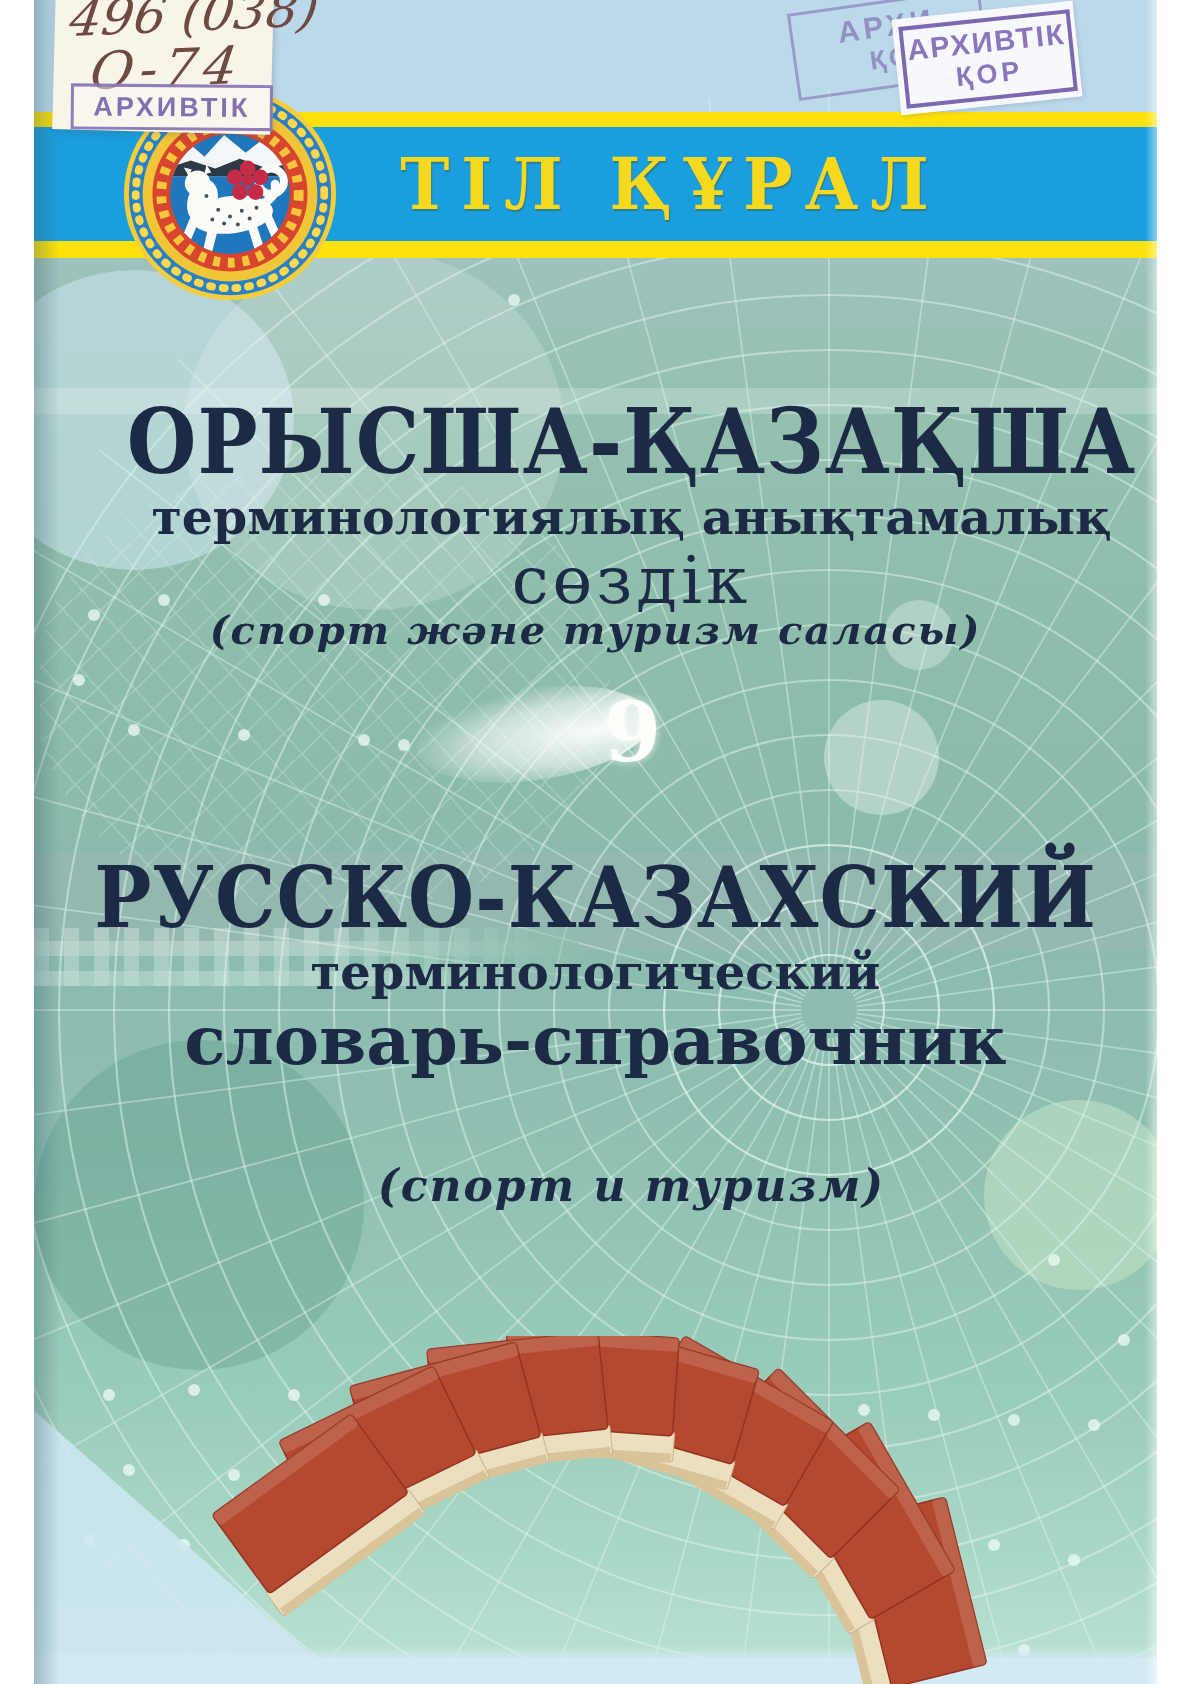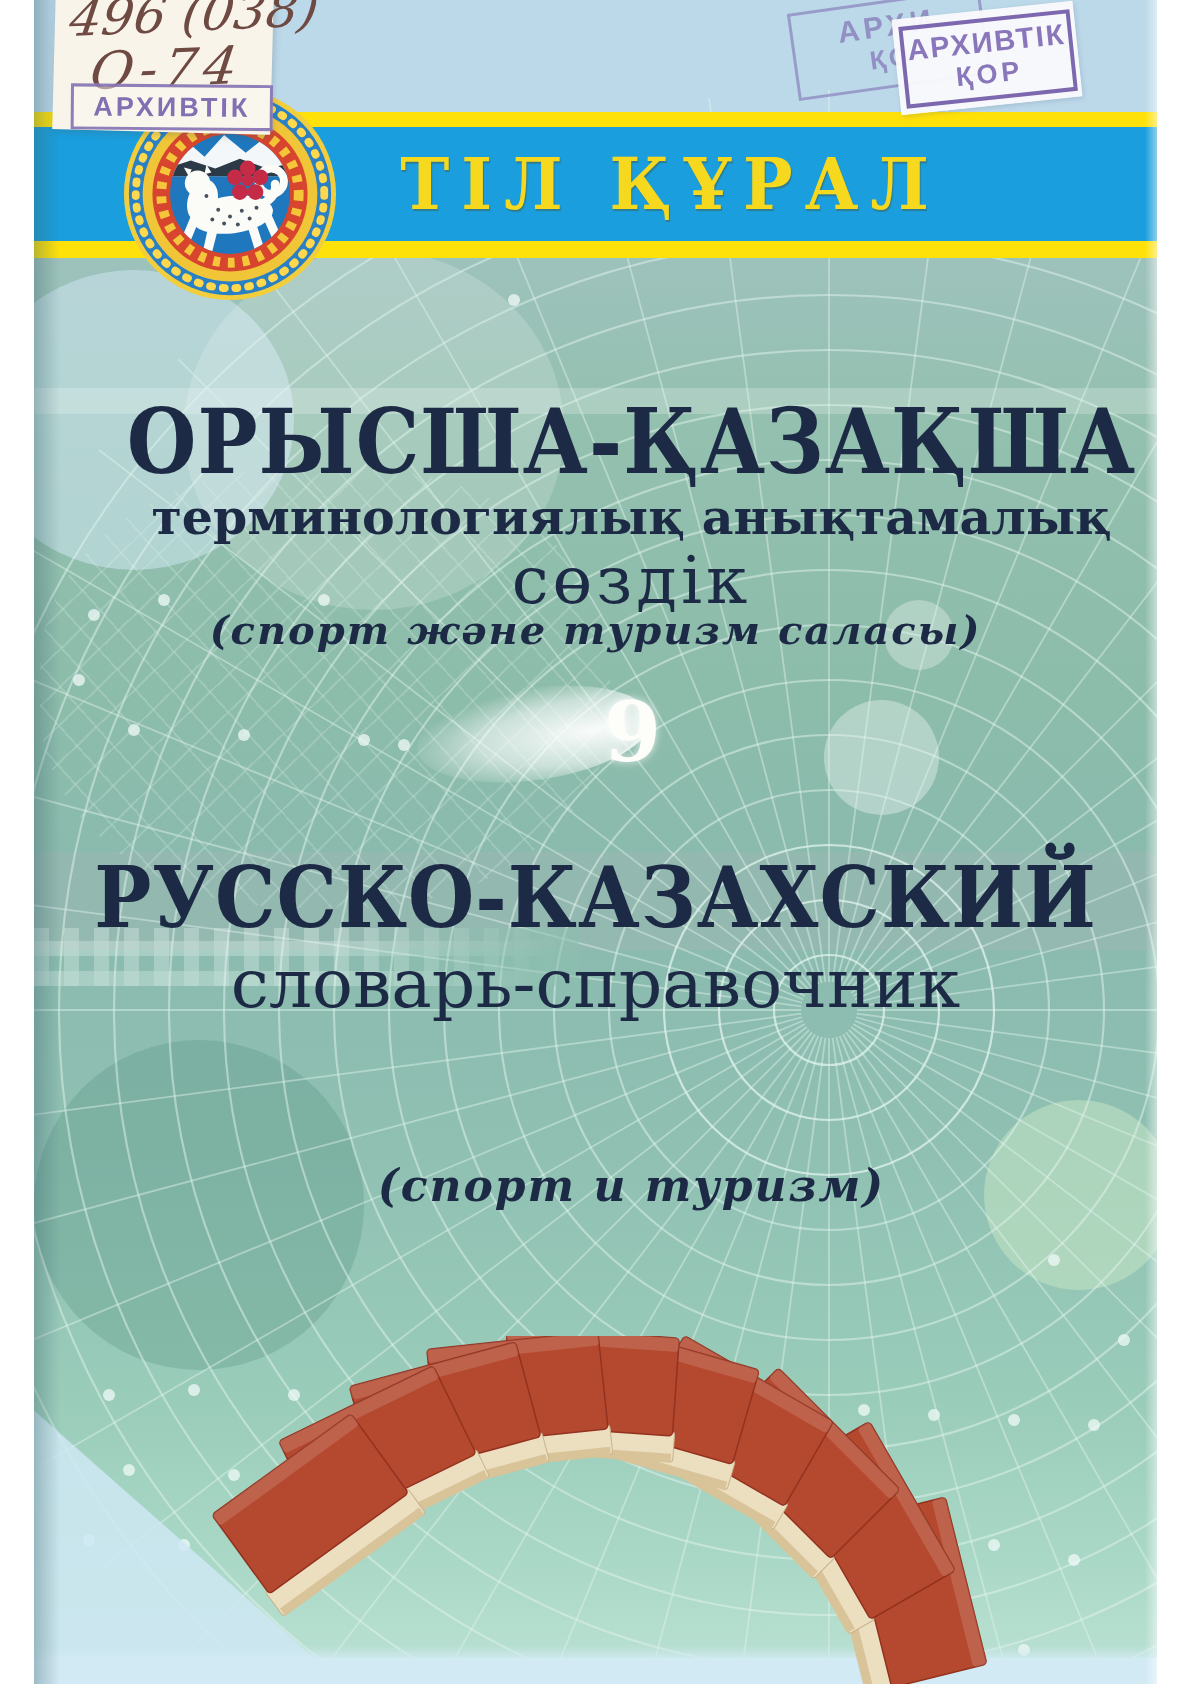--- a/index.html
+++ b/index.html
@@ -115,21 +115,21 @@
   .title-block{position:absolute;left:0;width:100%;text-align:center;z-index:15;}
   .kz{top:398px;margin-left:36px;}
   .kz .t1{font-size:80px;font-weight:bold;transform:scaleY(1.12);letter-spacing:1px;line-height:88px;white-space:nowrap;}
   .kz .t2{font-size:49px;font-weight:bold;line-height:58px;margin-top:2px;}
   .kz .t3{font-size:66px;font-weight:normal;line-height:70px;letter-spacing:4px;}
   .subtitle{font-size:40px;font-weight:bold;font-style:italic;letter-spacing:2px;}
   .kz-sub{top:606px;}
   .ru{top:852px;}
   .ru .t1{font-size:76px;font-weight:bold;transform:scaleY(1.1);letter-spacing:1px;line-height:92px;white-space:nowrap;}
   .ru .t2{font-size:48px;font-weight:bold;line-height:56px;}
-  .ru .t3{font-size:68px;font-weight:normal;line-height:80px;}
+  .ru .t3{font-size:68px;font-weight:bold;line-height:80px;}
   .ru-sub{top:1160px;font-size:44px;padding-left:36px;}
 
   
   .swoosh{
     position:absolute;left:382px;top:688px;width:236px;height:92px;z-index:14;
     background:radial-gradient(ellipse at 75% 55%,rgba(255,255,255,.95) 0%,rgba(255,255,255,.55) 45%,rgba(255,255,255,0) 75%);
     transform:rotate(-8deg);border-radius:50%;
   }
   .nine{
     position:absolute;left:0;top:684px;width:100%;text-align:center;z-index:15;
@@ -321,20 +321,21 @@
     <div class="t2">терминологиялық анықтамалық</div>
     <div class="t3">сөздік</div>
   </div>
   <div class="title-block kz-sub subtitle ink">(спорт және туризм саласы)</div>
 
   <div class="swoosh"></div>
   <div class="nine">9</div>
 
   <div class="title-block ru ink">
     <div class="t1">РУССКО-КАЗАХСКИЙ</div>
+    <div class="t2">терминологический</div>
     <div class="t3">словарь-справочник</div>
   </div>
   <div class="title-block ru-sub subtitle ink">(спорт и туризм)</div>
 
   <svg class="books" viewBox="0 0 820 348" id="bookssvg">
       <g transform="translate(720,260) rotate(76)">
         <rect x="-88" y="30" width="176" height="30" rx="3" fill="#ecdfc0" stroke="#c9b28c" stroke-width="1"></rect>
         <rect x="-86" y="52" width="172" height="9" fill="#d9c49a"></rect>
         <rect x="-86" y="-64" width="172" height="98" rx="4" fill="#b5492f" stroke="#93321f" stroke-width="1.5"></rect>
         <rect x="-86" y="-64" width="172" height="14" rx="4" fill="rgba(255,255,255,0.14)"></rect>

